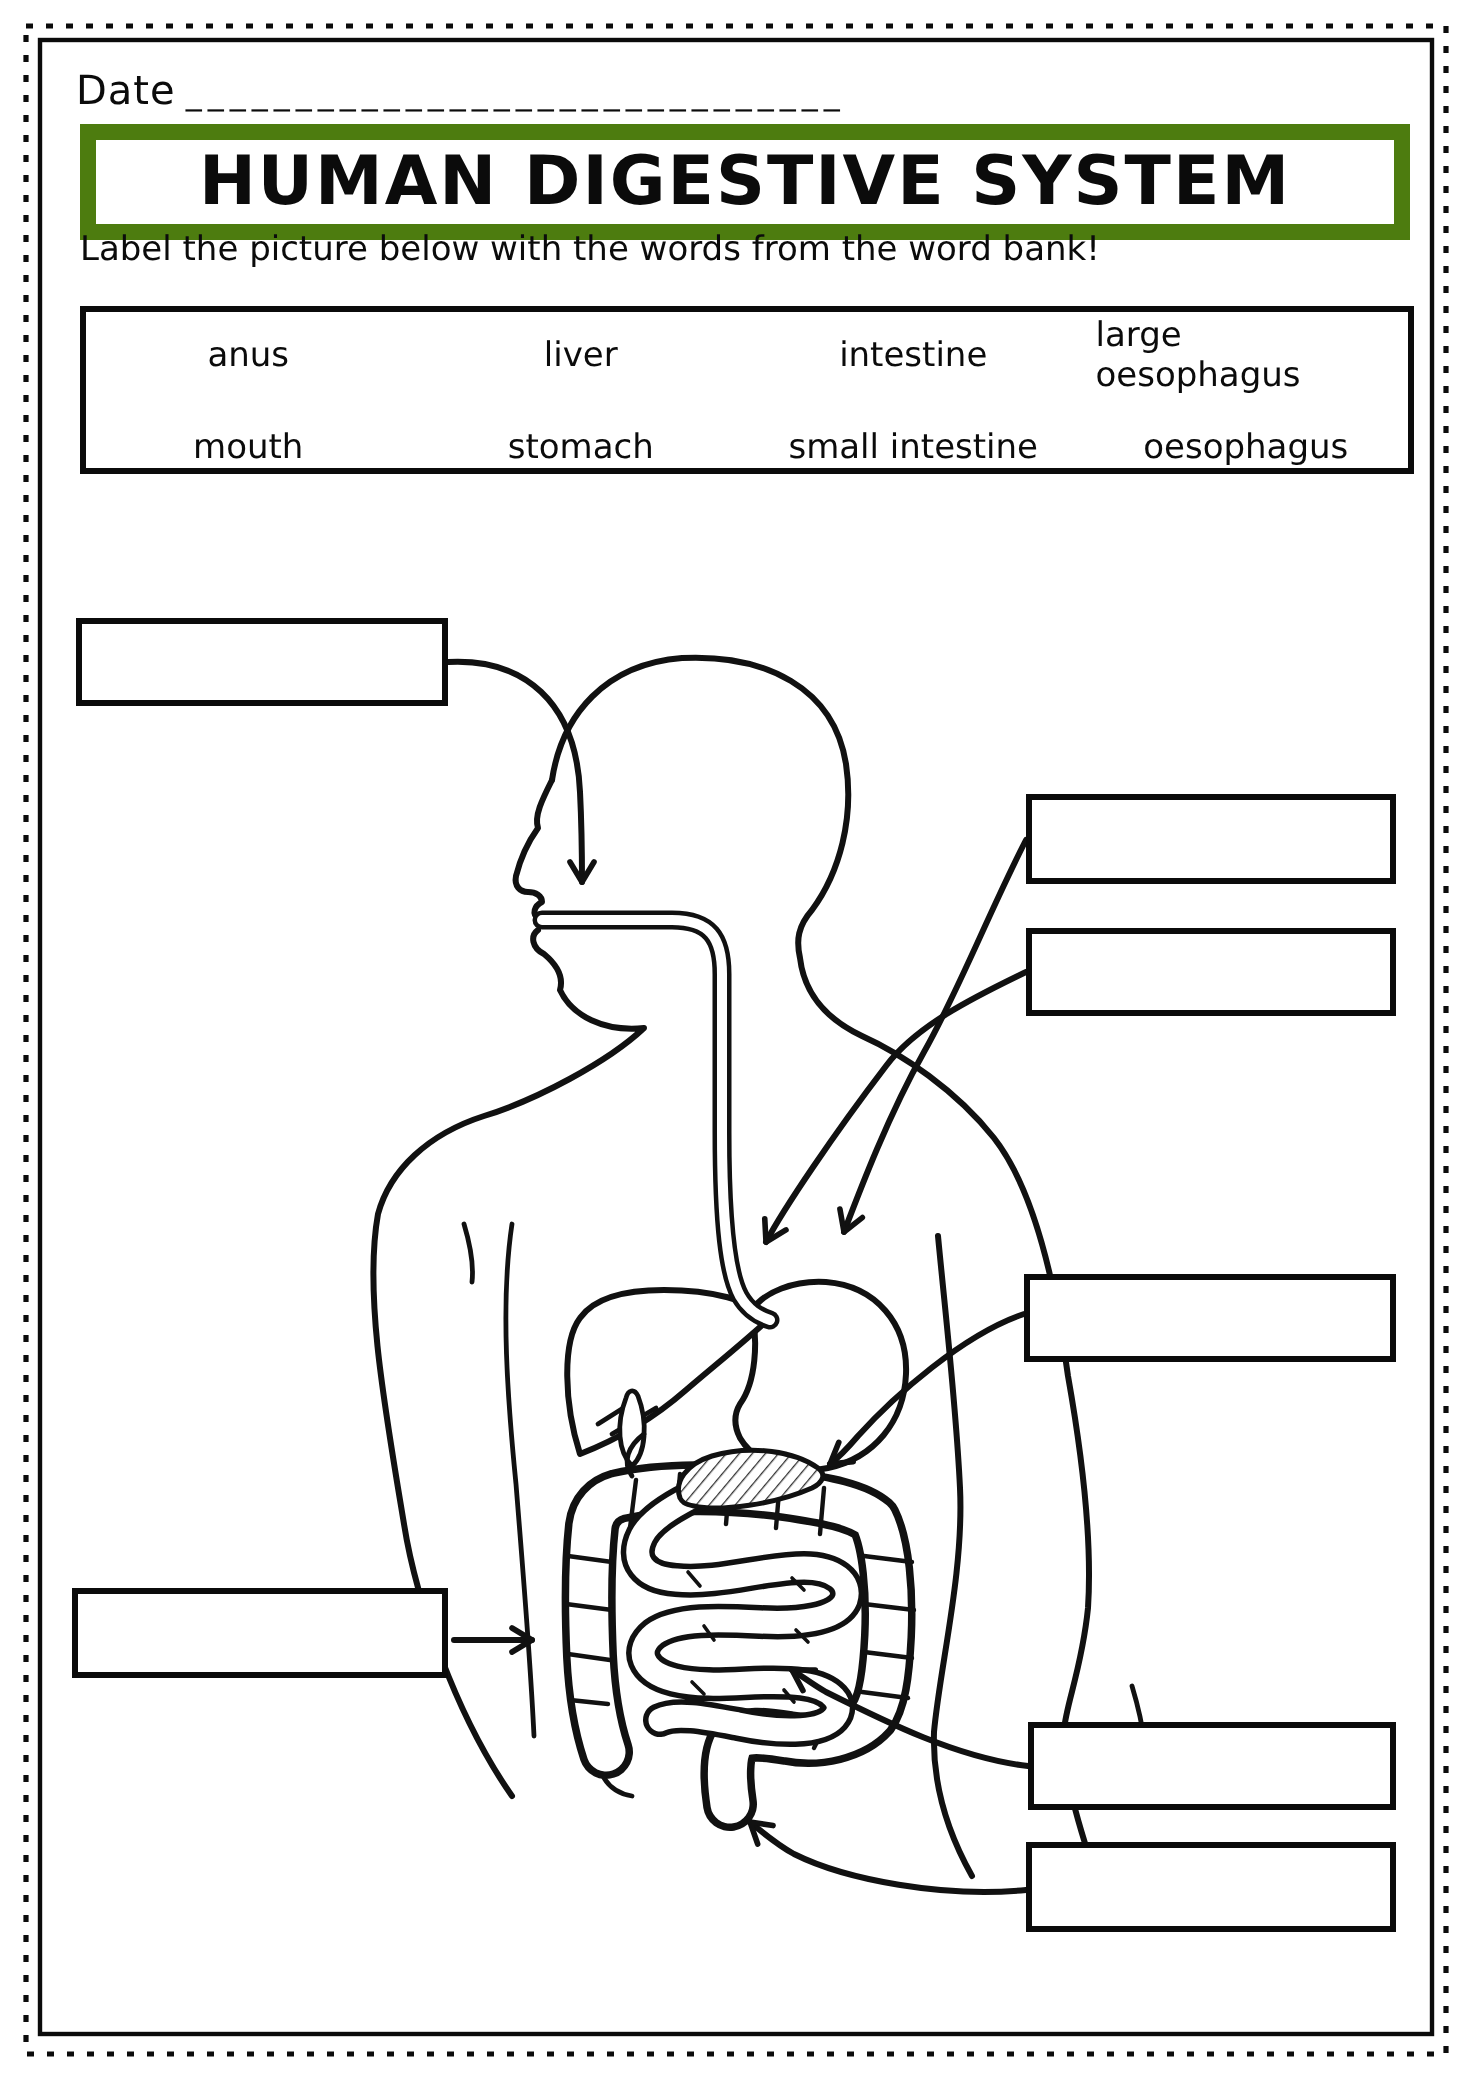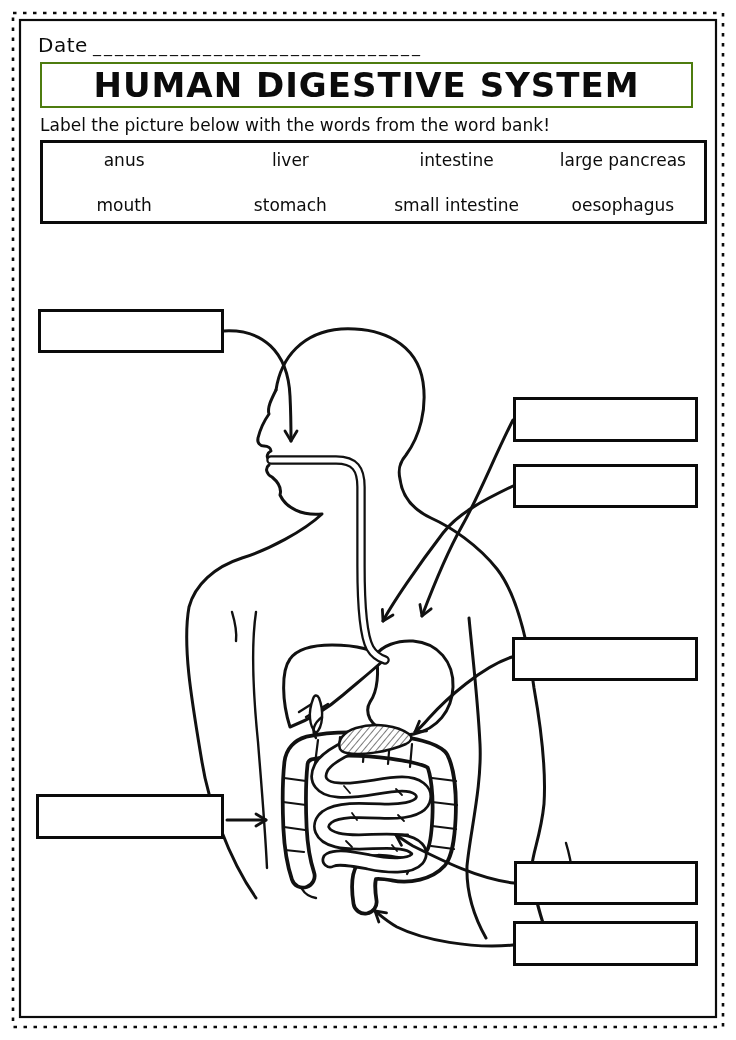--- a/index.html
+++ b/index.html
@@ -8,29 +8,29 @@
     font-family:"DejaVu Sans","Liberation Sans",sans-serif;color:#0b0b0b;
   }
   .fig{position:absolute;left:0;top:0;z-index:1;pointer-events:none;}
   .hdr-row{position:absolute;top:33px;left:38px;width:660px;height:26px;z-index:2;}
   .hdr-label{font-size:20px;letter-spacing:.5px;}
   .hdr-line{font-size:16px;letter-spacing:3px;color:#0b0b0b;margin-top:10px;}
   .name-grp{position:absolute;left:0;top:0;white-space:nowrap;}
   .date-grp{position:absolute;left:450px;top:0;white-space:nowrap;}
   .title-box{
     position:absolute;left:40px;top:62px;width:649px;height:42px;z-index:2;
-    border:2px solid #4d7c0f;display:flex;align-items:center;justify-content:center;
+    border:8px solid #4d7c0f;display:flex;align-items:center;justify-content:center;
   }
   .title-box span{font-size:34px;font-weight:700;letter-spacing:1px;}
   .instruction{
     position:absolute;left:40px;top:115px;width:655px;z-index:2;
     font-size:17px;font-weight:500;
   }
   .wordbank{
-    position:absolute;left:40px;top:140px;width:649px;height:74px;z-index:2;
+    position:absolute;left:40px;top:153px;width:649px;height:74px;z-index:2;
     border:3px solid #0b0b0b;display:grid;
     grid-template-columns:1fr 1fr 1fr 1fr;grid-template-rows:1fr 1fr;
     align-items:center;justify-items:center;padding:2px 6px;gap:16px;
   }
   .wordbank span{font-size:17px;}
   .abox{
     position:absolute;z-index:2;border:3px solid #0b0b0b;background:#fff;
     font-size:16px;display:flex;align-items:center;justify-content:center;
   }
   .ln{fill:none;stroke:#111;stroke-width:3;stroke-linecap:round;stroke-linejoin:round;}
@@ -184,21 +184,21 @@
   <div class="title-box">
     <span>HUMAN DIGESTIVE SYSTEM</span>
   </div>
 
   <div class="instruction">Label the picture below with the words from the word bank!</div>
 
   <div class="wordbank">
     <span>anus</span>
     <span>liver</span>
     <span>intestine</span>
-    <span>large pancreas</span>
+    <span>large oesophagus</span>
     <span>mouth</span>
     <span>stomach</span>
     <span>small intestine</span>
     <span>oesophagus</span>
   </div>
 
   <div class="abox" style="left:38px;top:309px;width:180px;height:38px;"></div>
   <div class="abox" style="left:513px;top:397px;width:179px;height:39px;"></div>
   <div class="abox" style="left:513px;top:464px;width:179px;height:38px;"></div>
   <div class="abox" style="left:512px;top:637px;width:180px;height:38px;"></div>

